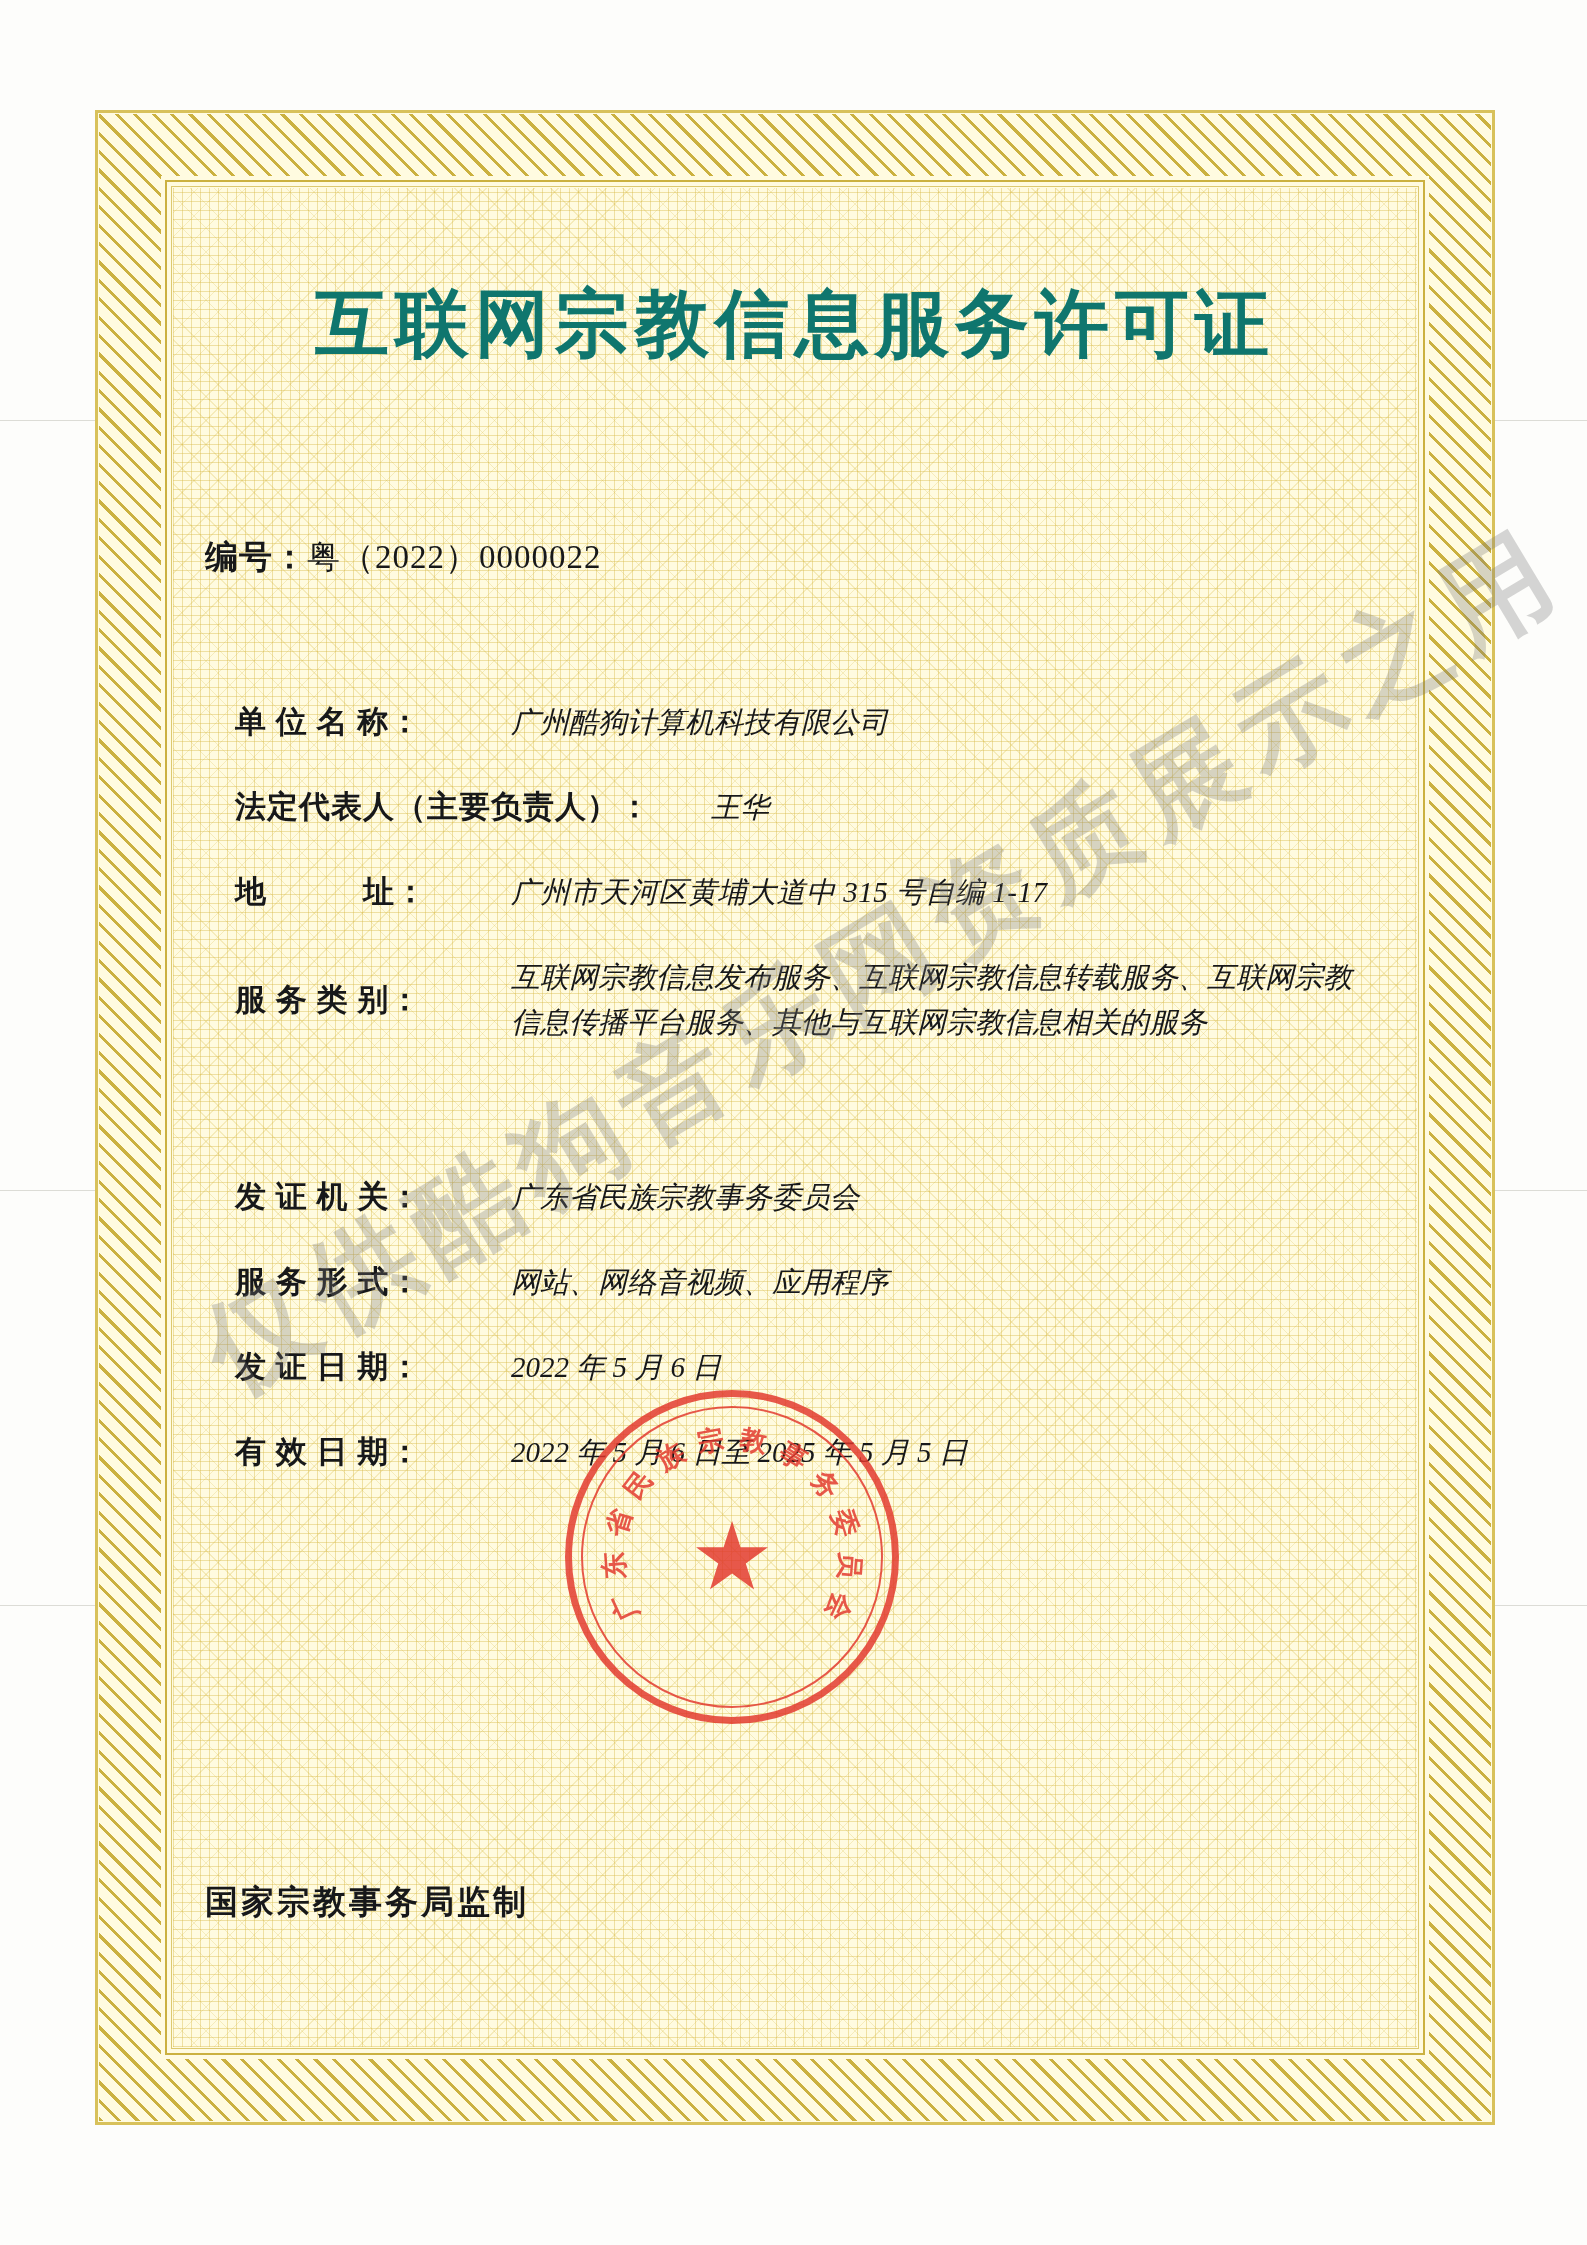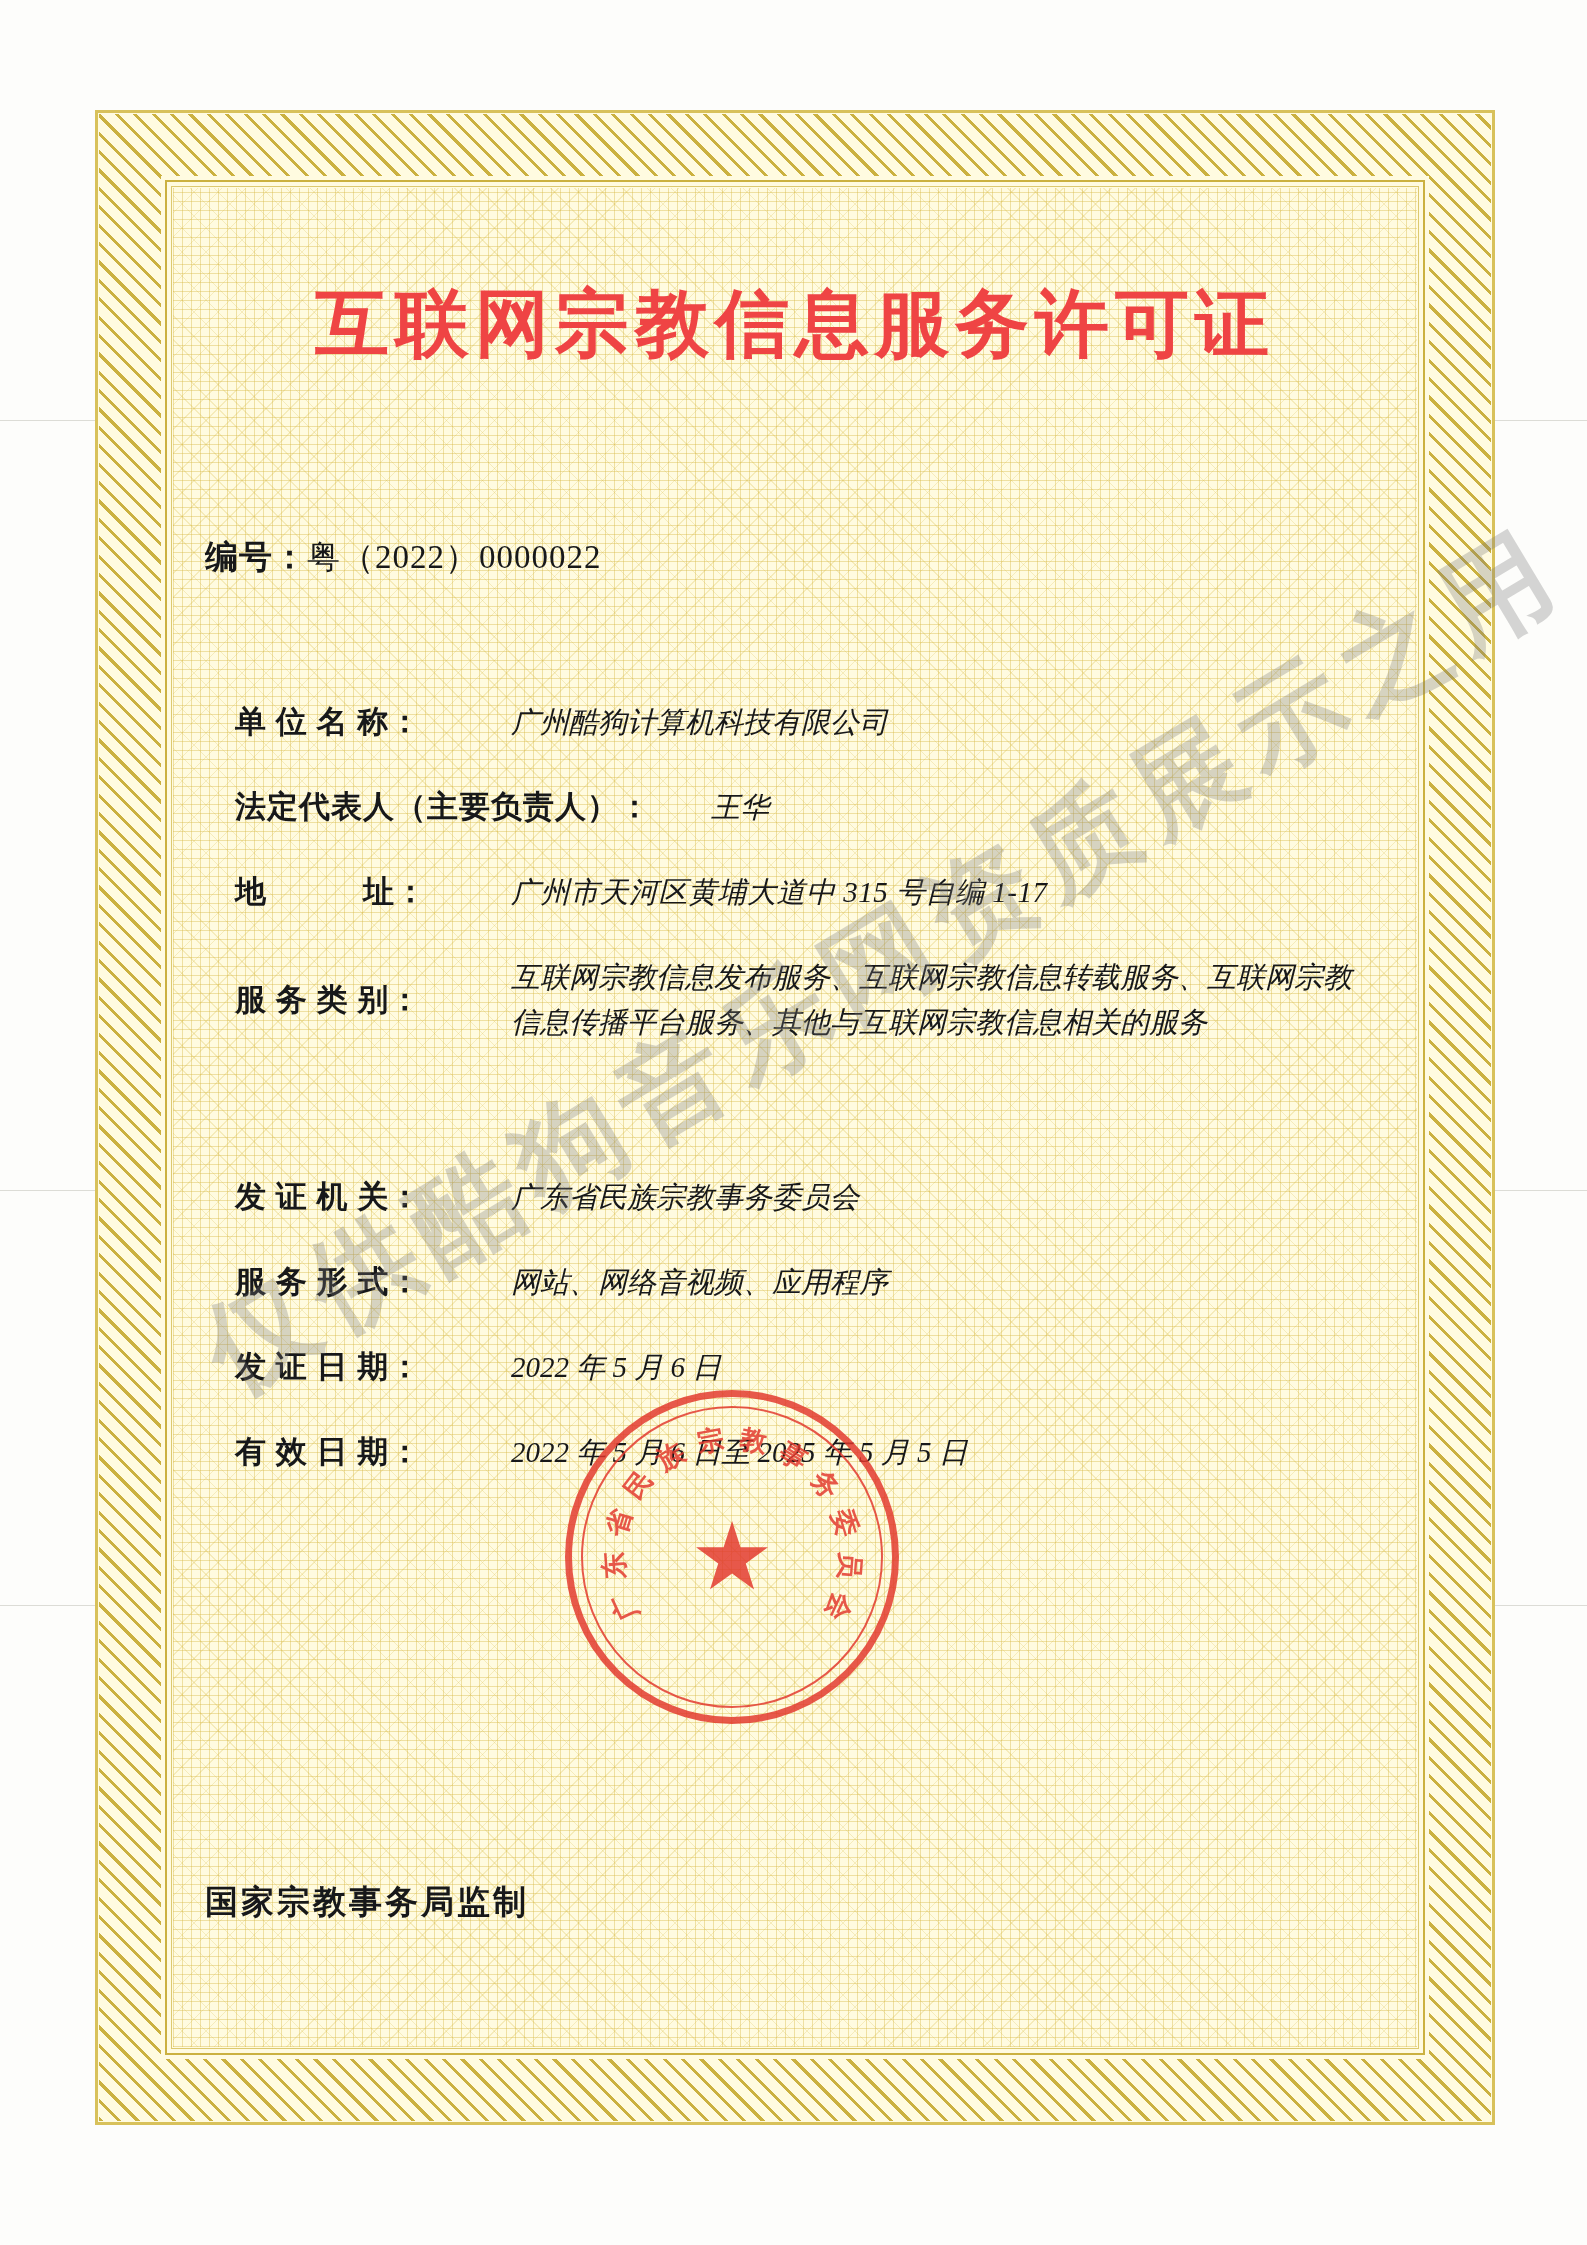--- a/index.html
+++ b/index.html
@@ -100,21 +100,21 @@
     color: #17181a;
   }
 
   .cert-title {
     text-align: center;
     font-family: "DejaVu Serif", "Liberation Serif", serif;
     font-weight: bold;
     font-size: 74px;
     letter-spacing: 6px;
     margin-top: 55px;
-    color: #ef4444;
+    color: #0f766e;
   }
 
   .serial-row {
     margin-top: 160px;
     padding-right: 10px;
     font-size: 33px;
     font-weight: bold;
     letter-spacing: 1px;
   }
   .serial-row .serial-value {

